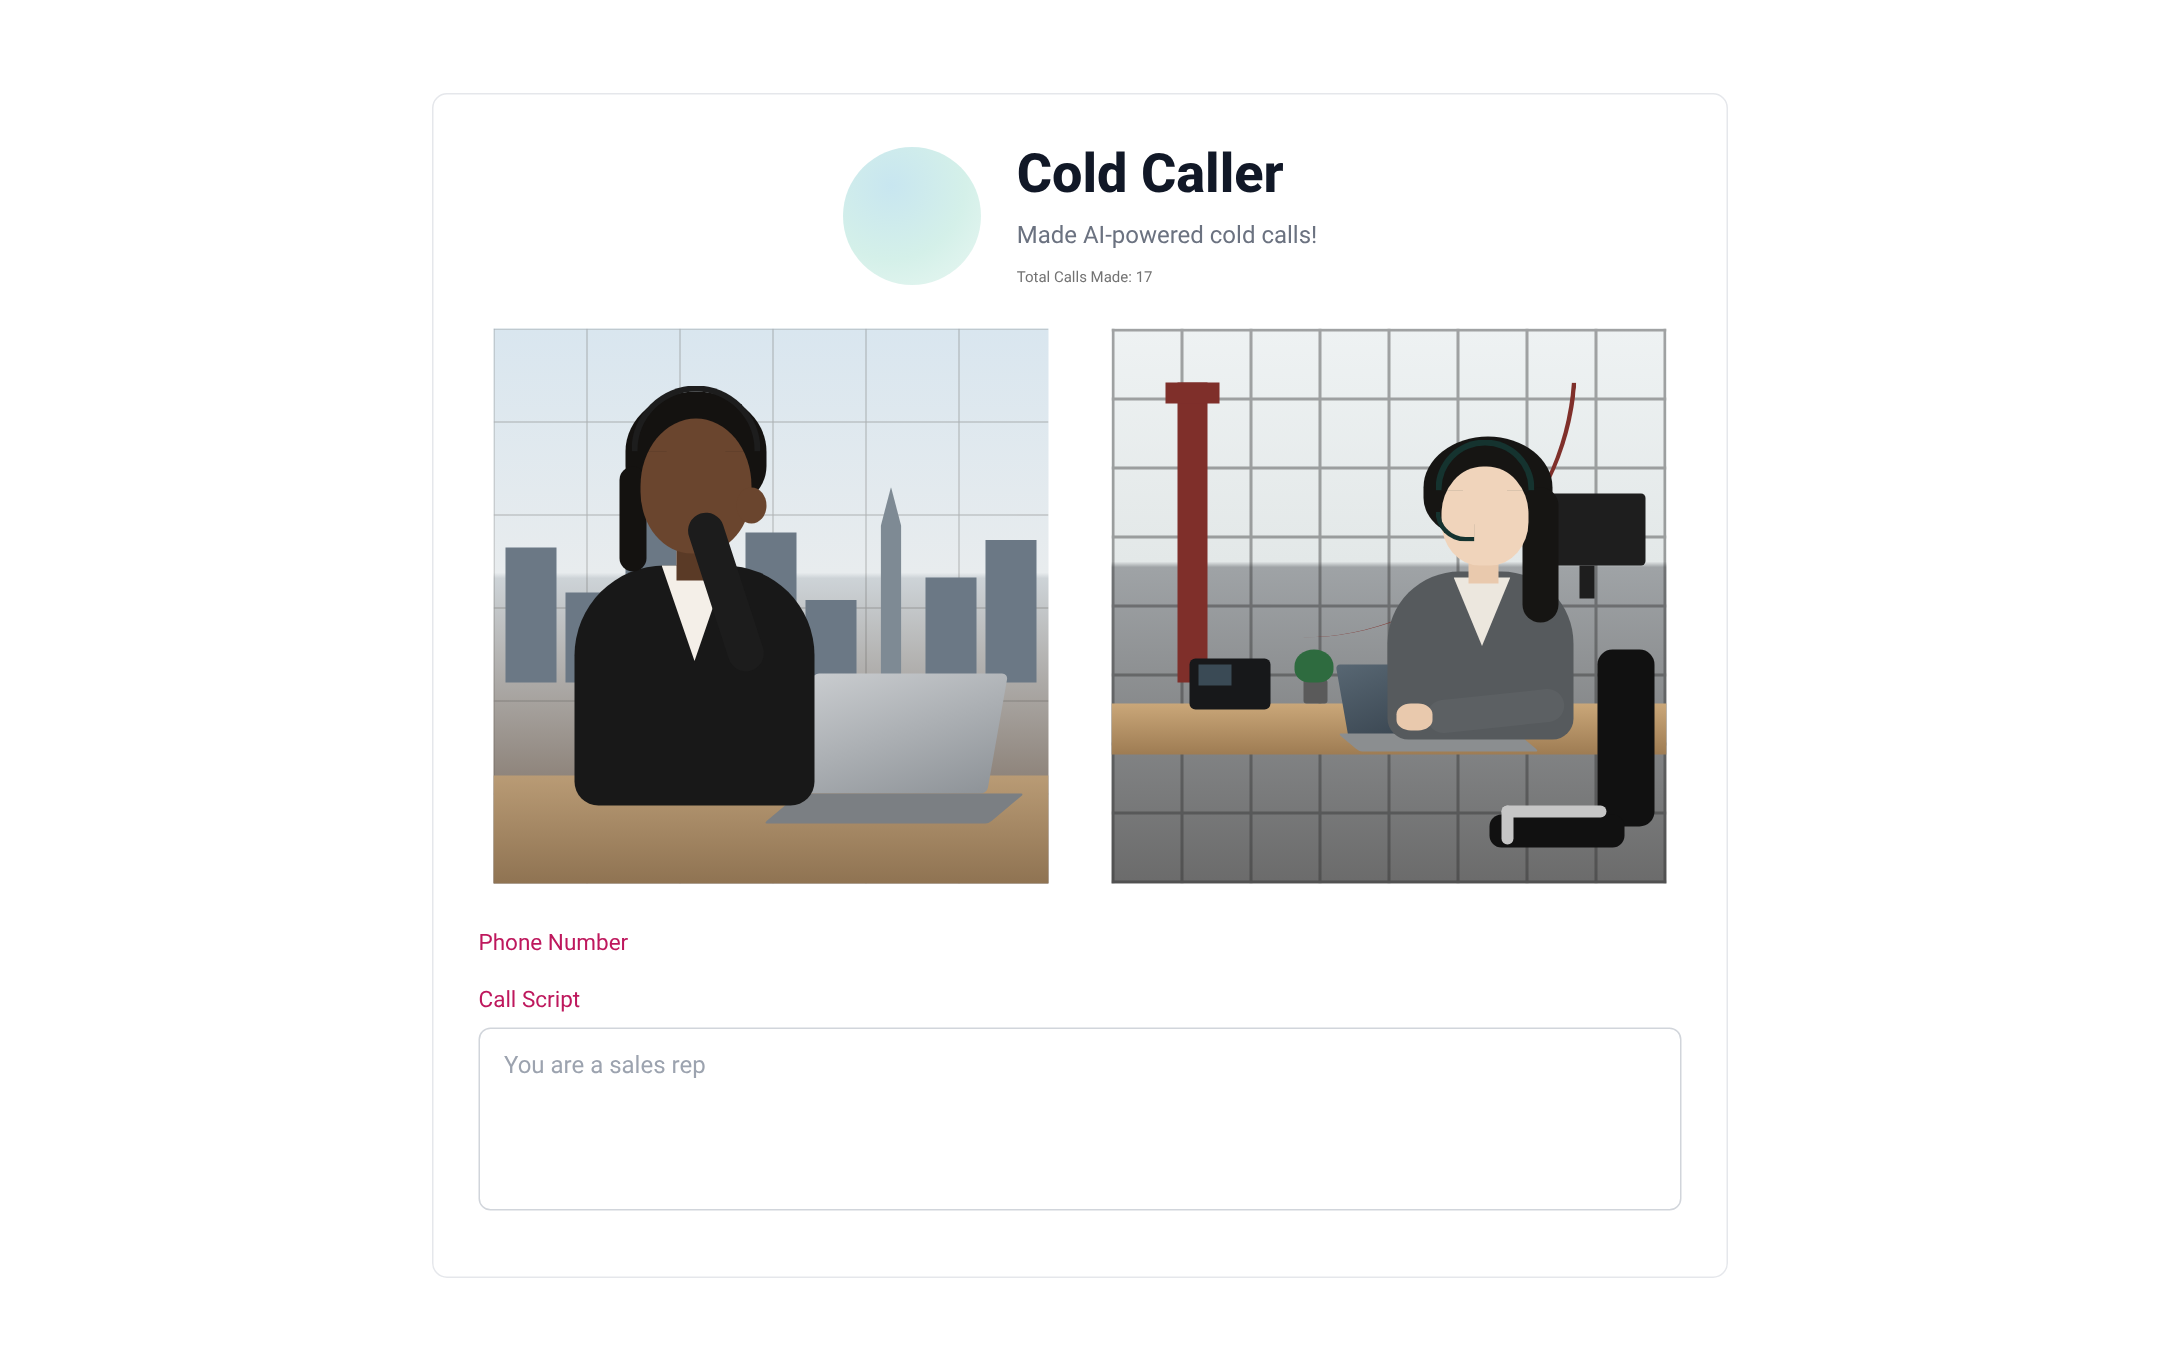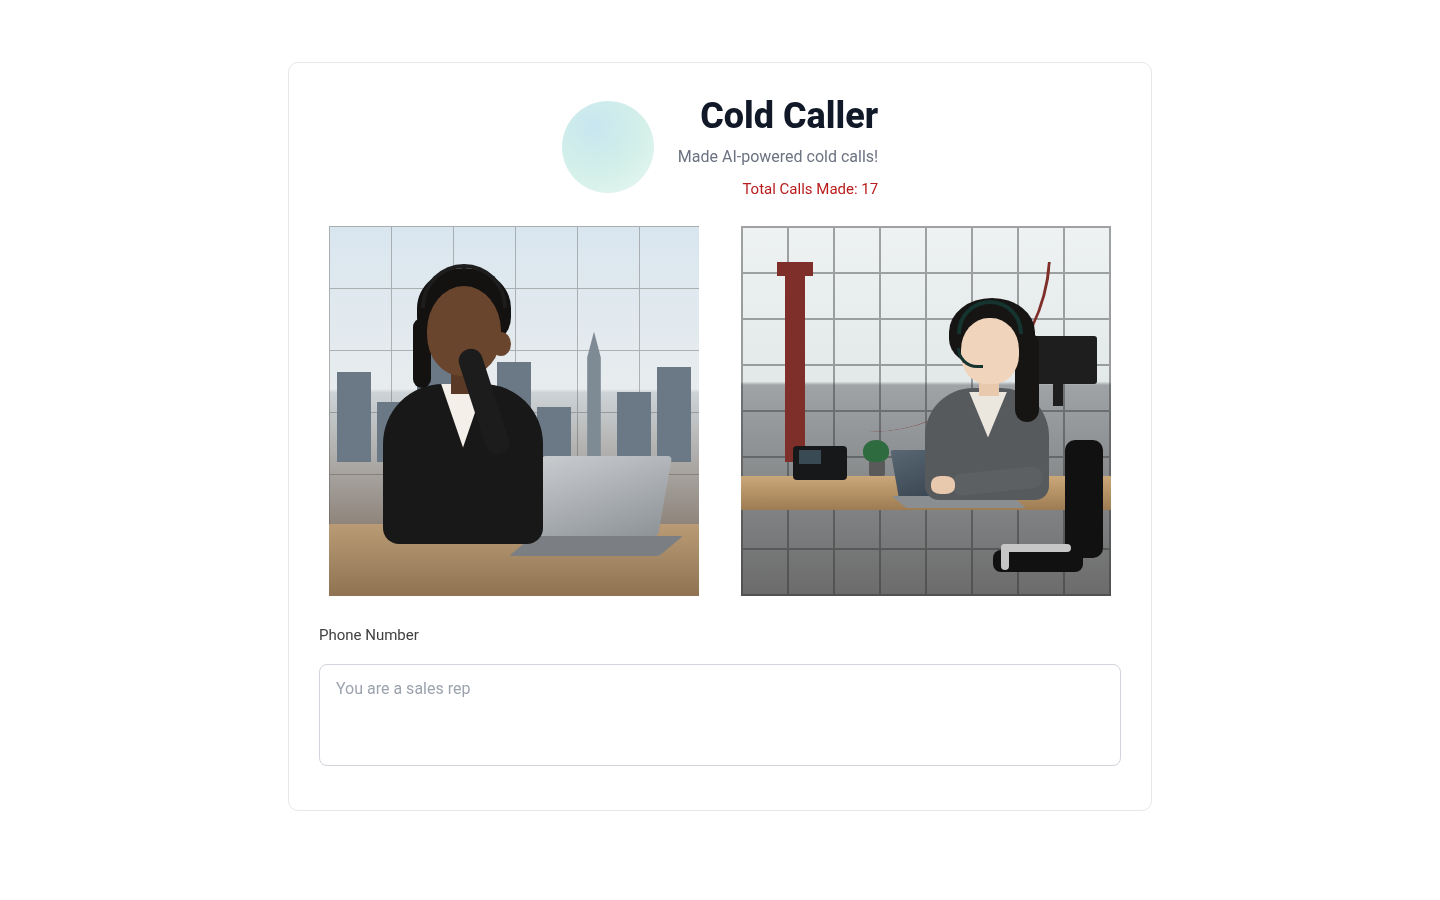--- a/index.html
+++ b/index.html
@@ -30,36 +30,35 @@
       width: 92px;
       height: 92px;
       border-radius: 50%;
       background: radial-gradient(circle at 35% 28%, #c8e6f0 0%, #d4f0e9 55%, #e9f7f2 100%);
       flex-shrink: 0;
     }
     .header-text {
       display: flex;
       flex-direction: column;
       gap: 6px;
-      align-items: flex-end;
     }
     .title {
       font-size: 36px;
       font-weight: 800;
       color: #111827;
       line-height: 1.1;
     }
     .subtitle {
       font-size: 16px;
       color: #6b7280;
       margin-top: 4px;
     }
     .stats {
-      font-size: 15px;
-      color: #b91c1c;
+      font-size: 10px;
+      color: #737373;
       margin-top: 8px;
     }
     .image-row {
       display: flex;
       justify-content: center;
       gap: 42px;
       margin: 0 10px 30px 10px;
     }
     .hero-img {
       width: 370px;
@@ -158,36 +157,36 @@
     .hero-img.two .p-head{position:absolute;left:70px;bottom:116px;width:58px;height:66px;background:#f0d4bb;border-radius:48% 48% 44% 44%;}
     .hero-img.two .p-hair{position:absolute;left:58px;bottom:134px;width:86px;height:68px;background:#161513;border-radius:50% 50% 30% 40%;}
     .hero-img.two .p-hair::after{content:"";position:absolute;right:-4px;top:34px;width:24px;height:90px;background:#161513;border-radius:14px;}
     .hero-img.two .p-headset{position:absolute;left:66px;bottom:166px;width:66px;height:34px;border:4px solid #15332f;border-bottom:none;border-radius:50px 50px 0 0;}
     .hero-img.two .p-mic{position:absolute;left:66px;bottom:132px;width:26px;height:20px;border-left:3px solid #15332f;border-bottom:3px solid #15332f;border-radius:0 0 0 20px;}
 
     .field { margin-top: 6px; }
     .field + .field { margin-top: 20px; }
     .field-label {
       font-size: 15px;
-      color: #404040;
+      color: #be185d;
       margin-bottom: 10px;
       display: block;
     }
     .text-input, .textarea {
       width: 100%;
       border: 1px solid #d1d5db;
       border-radius: 8px;
       padding: 14px 16px;
       font-size: 16px;
       color: #111827;
       font-family: inherit;
       background: #ffffff;
     }
     .text-input::placeholder, .textarea::placeholder { color: #9ca3af; }
-    .textarea { height: 102px; resize: none; }
+    .textarea { height: 122px; resize: none; }
   </style>
 </head>
 <body>
 
 <div class="card">
 
   <div class="header-row">
     <div class="logo-circle"></div>
     <div class="header-text">
       <div class="title">Cold Caller</div>
@@ -253,16 +252,17 @@
         <div class="p-mic"></div>
       </div>
     </div>
   </div>
 
   <div class="field">
     <label class="field-label">Phone Number</label>
   </div>
 
   <div class="field">
+    <label class="field-label">Call Script</label>
     <textarea class="textarea" placeholder="You are a sales rep" style=""></textarea>
   </div>
 
 </div>
 
 </body></html>

